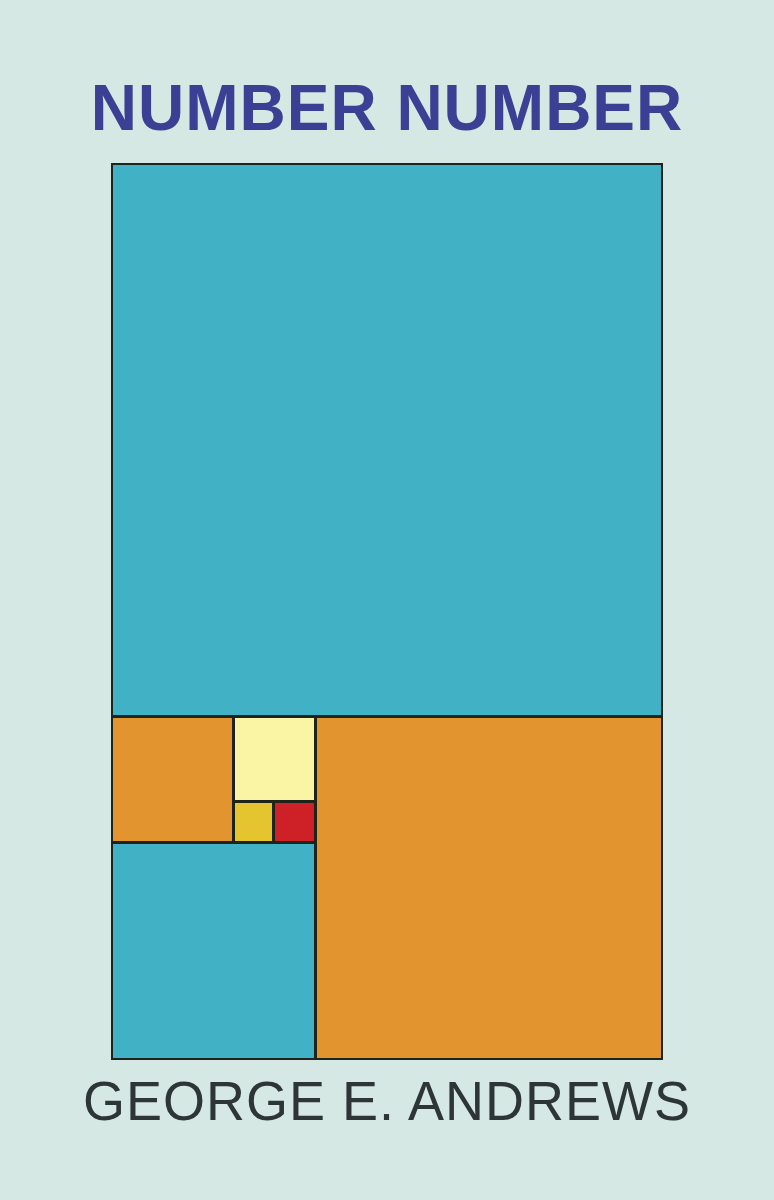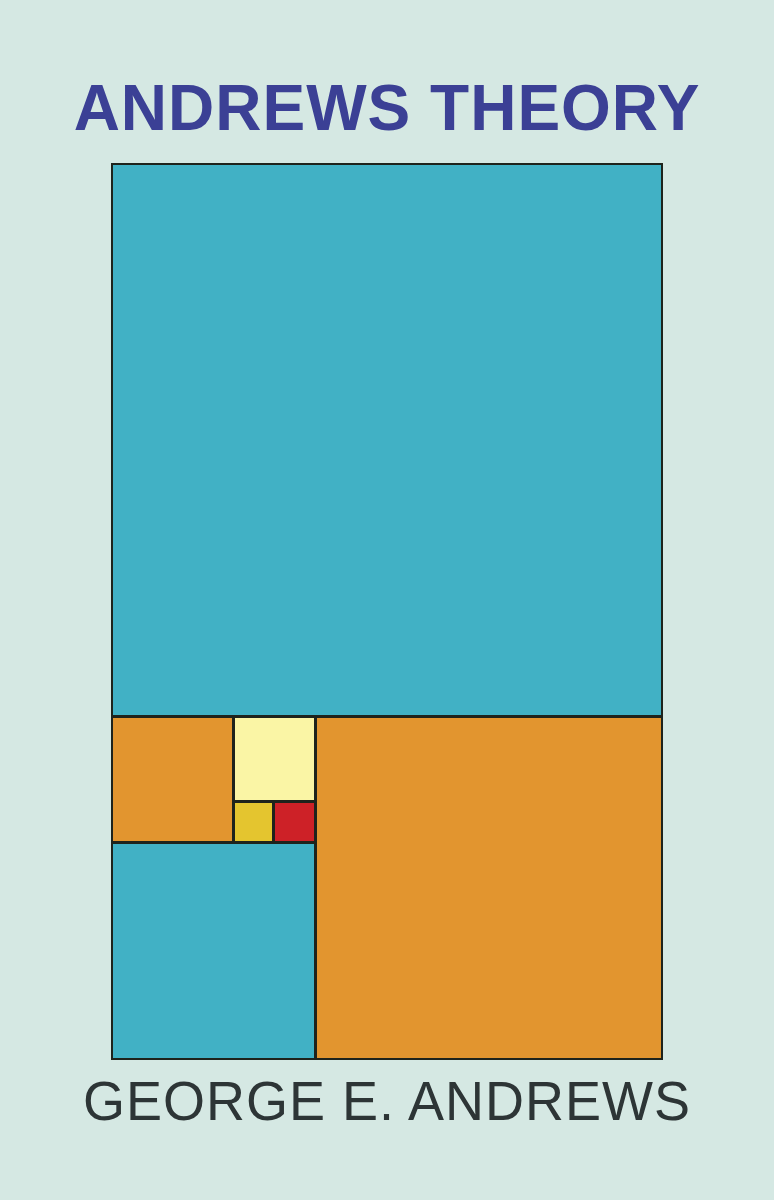--- a/index.html
+++ b/index.html
@@ -58,21 +58,21 @@
     color: var(--author-text, #2d3536);
     transform: scaleY(1.04);
     transform-origin: top center;
   }
 </style>
 </head>
 <body>
 
 <div>
 
-  <h1 class="title">ANDREWS THEORY</h1>
+  <h1 class="title">NUMBER NUMBER</h1>
 
   <div class="figure">
     <div class="sq teal-big"></div>
     <div class="sq orange-small"></div>
     <div class="sq cream"></div>
     <div class="sq yellow-tiny"></div>
     <div class="sq red-tiny"></div>
     <div class="sq orange-big"></div>
     <div class="sq cyan-bottom"></div>
   </div>

